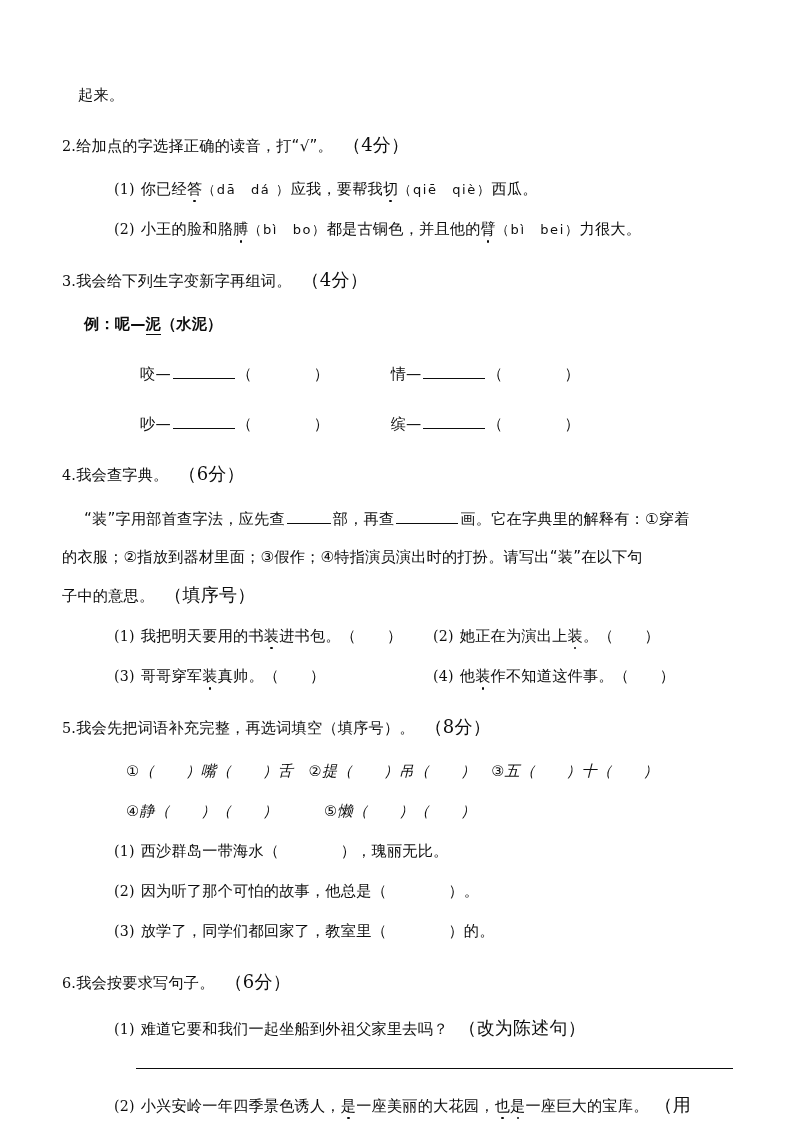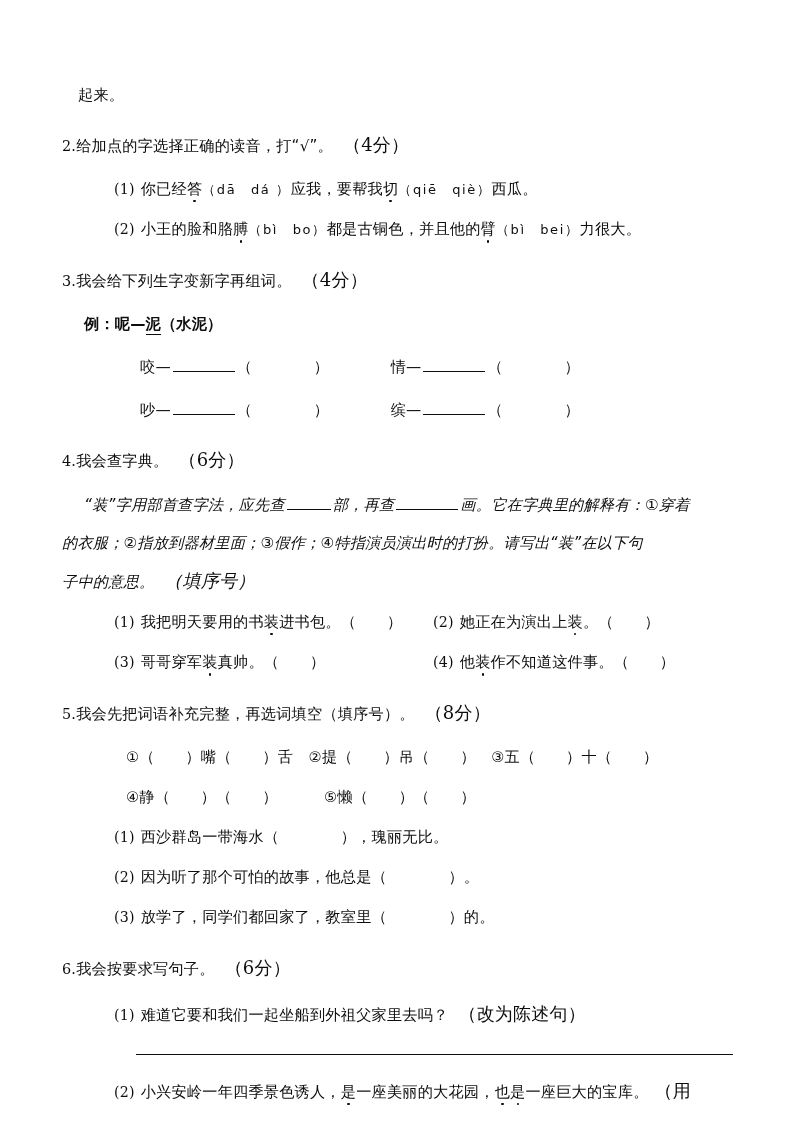--- a/index.html
+++ b/index.html
@@ -31,21 +31,20 @@
   }
   .gap-m  { height: 25px; }
   .gap-l  { height: 30px; }
 
   
   .para {
     font-size: 15.2px;
     line-height: 38px;
     letter-spacing: 0.2px;
     white-space: nowrap;
-    font-style: italic;
   }
 
   
   .q-head {
     font-size: 15.2px;
     white-space: nowrap;
     letter-spacing: 0.2px;
   }
   .q-num {
     font-family: "DejaVu Serif", "Liberation Serif", serif;
@@ -57,22 +56,22 @@
     margin-left: 10px;
   }
 
   
   .sub-num {
     font-family: "DejaVu Serif", "Liberation Serif", serif;
     font-size: 14.2px;
     margin-right: 6px;
   }
   .indent-2 { padding-left: 52px; }
-  .indent-3 { padding-left: 64px; }
-  .indent-4 { padding-left: 78px; }
+  .indent-3 { padding-left: 64px; font-style: italic; }
+  .indent-4 { padding-left: 78px; margin-top: 7px; }
 
   
   .pinyin {
     font-family: "DejaVu Sans", "Liberation Sans", sans-serif;
     font-size: 13px;
     letter-spacing: 1.6px;
   }
 
   
   .dotted {

